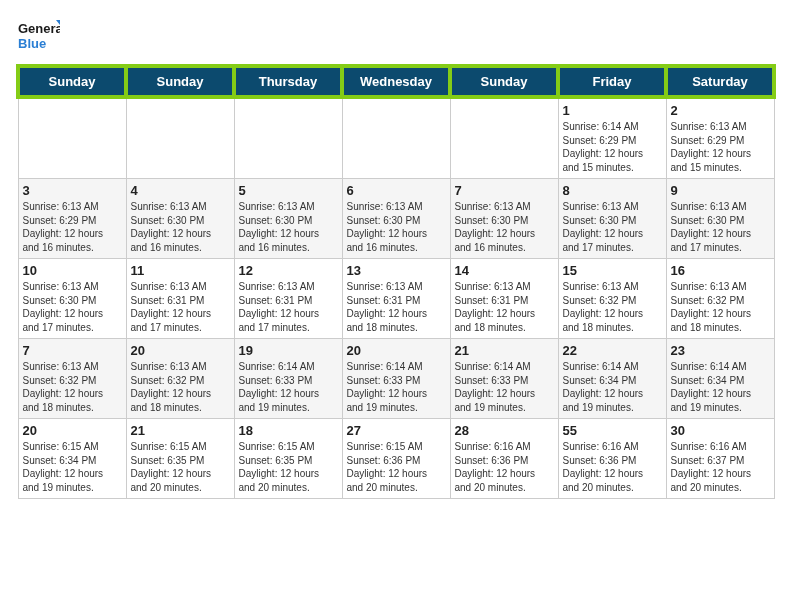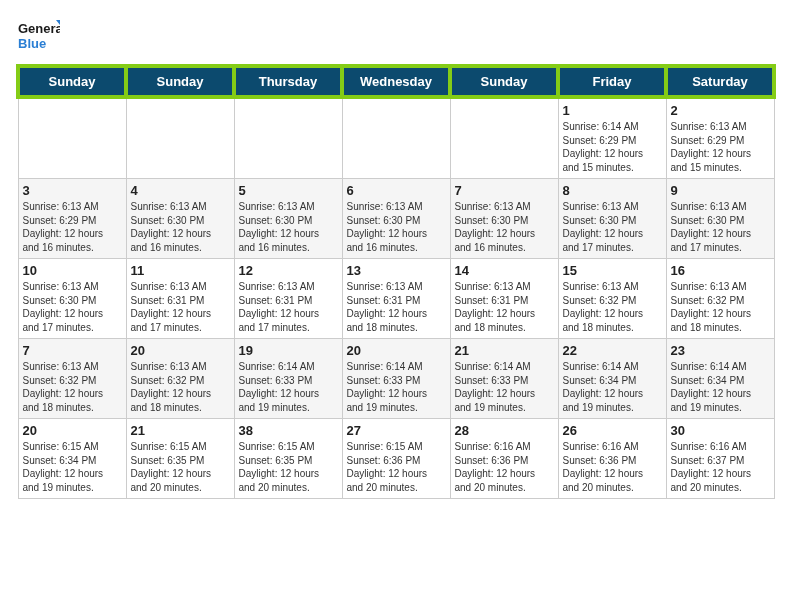--- a/index.html
+++ b/index.html
@@ -214,33 +214,33 @@
       <tr>
         <td>
           <span class="day-num">20</span>
           <div class="day-info">Sunrise: 6:15 AM<br>Sunset: 6:34 PM<br>Daylight: 12 hours<br>and 19 minutes.</div>
         </td>
         <td>
           <span class="day-num">21</span>
           <div class="day-info">Sunrise: 6:15 AM<br>Sunset: 6:35 PM<br>Daylight: 12 hours<br>and 20 minutes.</div>
         </td>
         <td>
-          <span class="day-num">38</span>
+          <span class="day-num">18</span>
           <div class="day-info">Sunrise: 6:15 AM<br>Sunset: 6:35 PM<br>Daylight: 12 hours<br>and 20 minutes.</div>
         </td>
         <td>
           <span class="day-num">27</span>
           <div class="day-info">Sunrise: 6:15 AM<br>Sunset: 6:36 PM<br>Daylight: 12 hours<br>and 20 minutes.</div>
         </td>
         <td>
           <span class="day-num">28</span>
           <div class="day-info">Sunrise: 6:16 AM<br>Sunset: 6:36 PM<br>Daylight: 12 hours<br>and 20 minutes.</div>
         </td>
         <td>
-          <span class="day-num">26</span>
+          <span class="day-num">55</span>
           <div class="day-info">Sunrise: 6:16 AM<br>Sunset: 6:36 PM<br>Daylight: 12 hours<br>and 20 minutes.</div>
         </td>
         <td>
           <span class="day-num">30</span>
           <div class="day-info">Sunrise: 6:16 AM<br>Sunset: 6:37 PM<br>Daylight: 12 hours<br>and 20 minutes.</div>
         </td>
       </tr>
     </tbody>
 </table>
 

